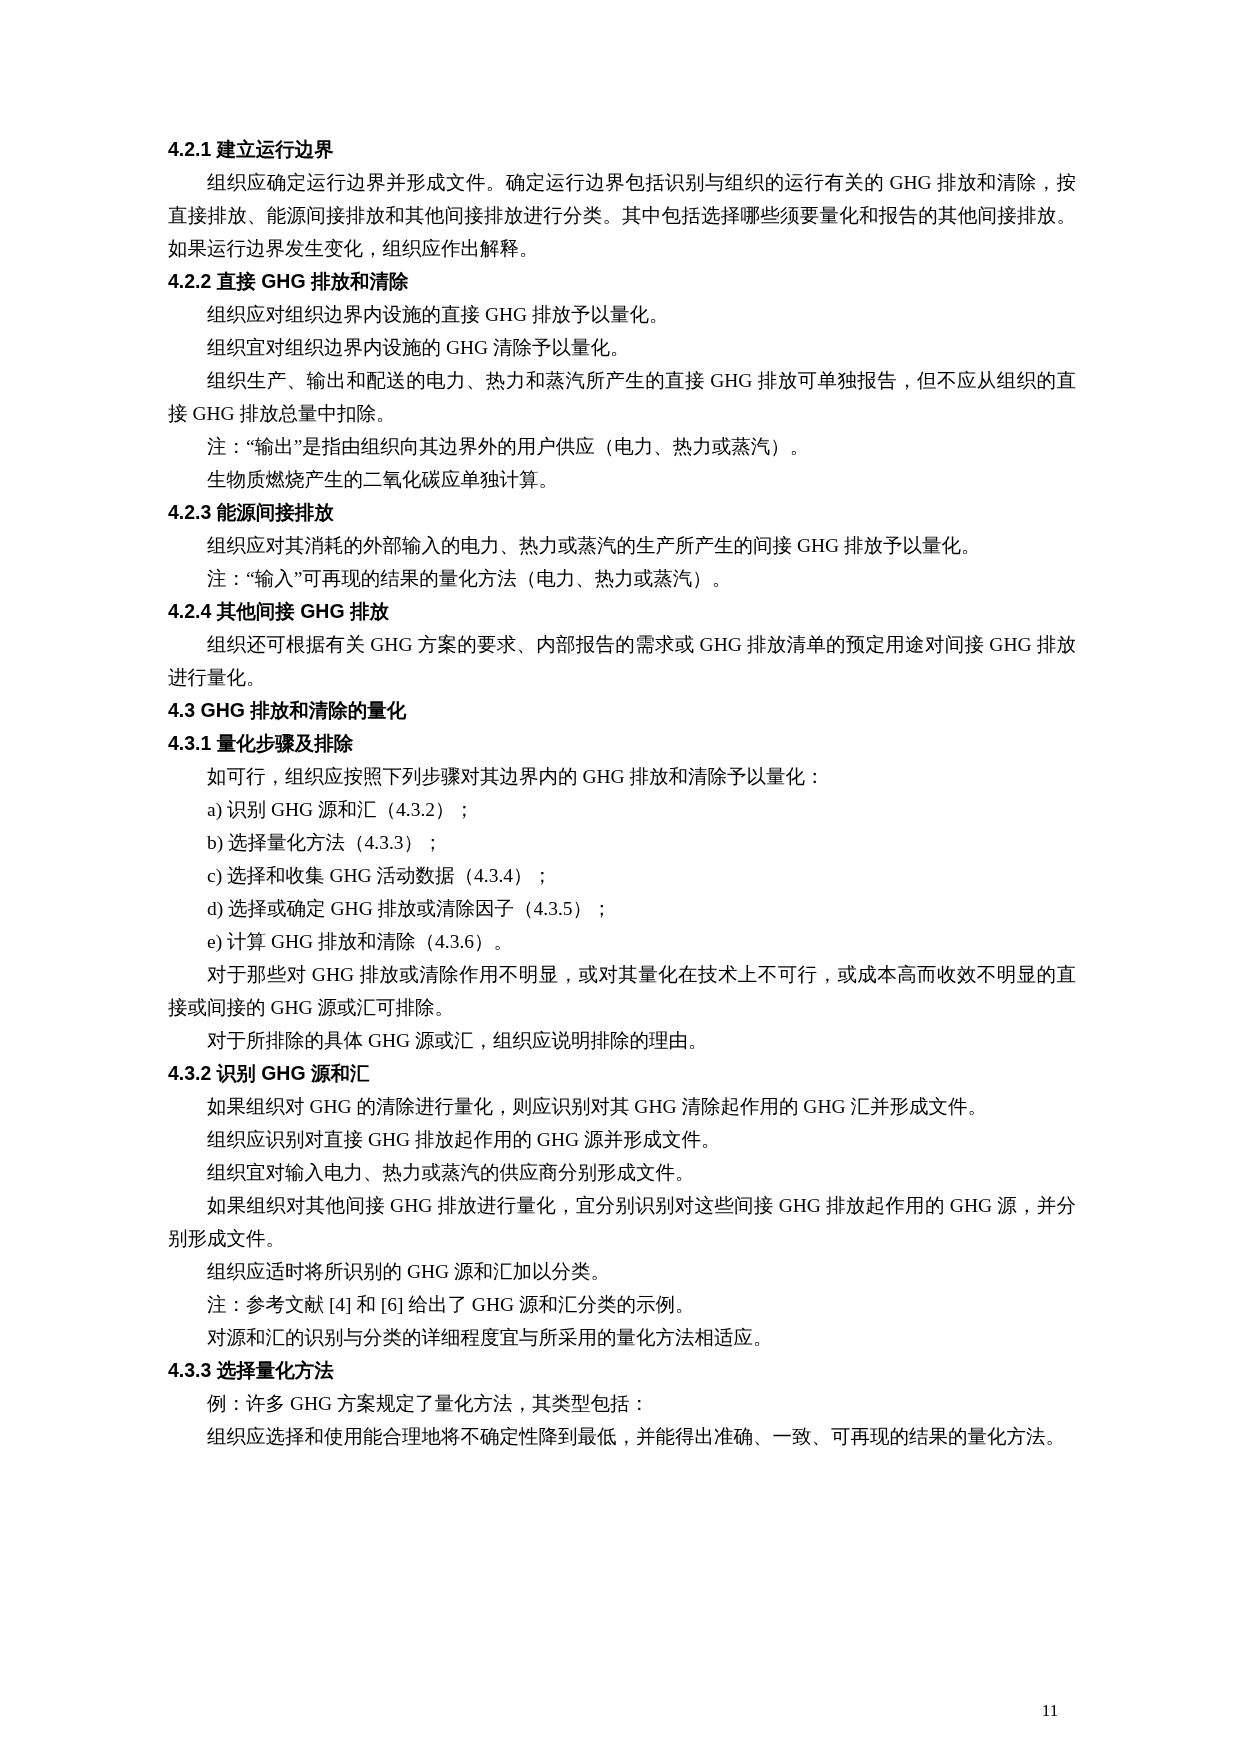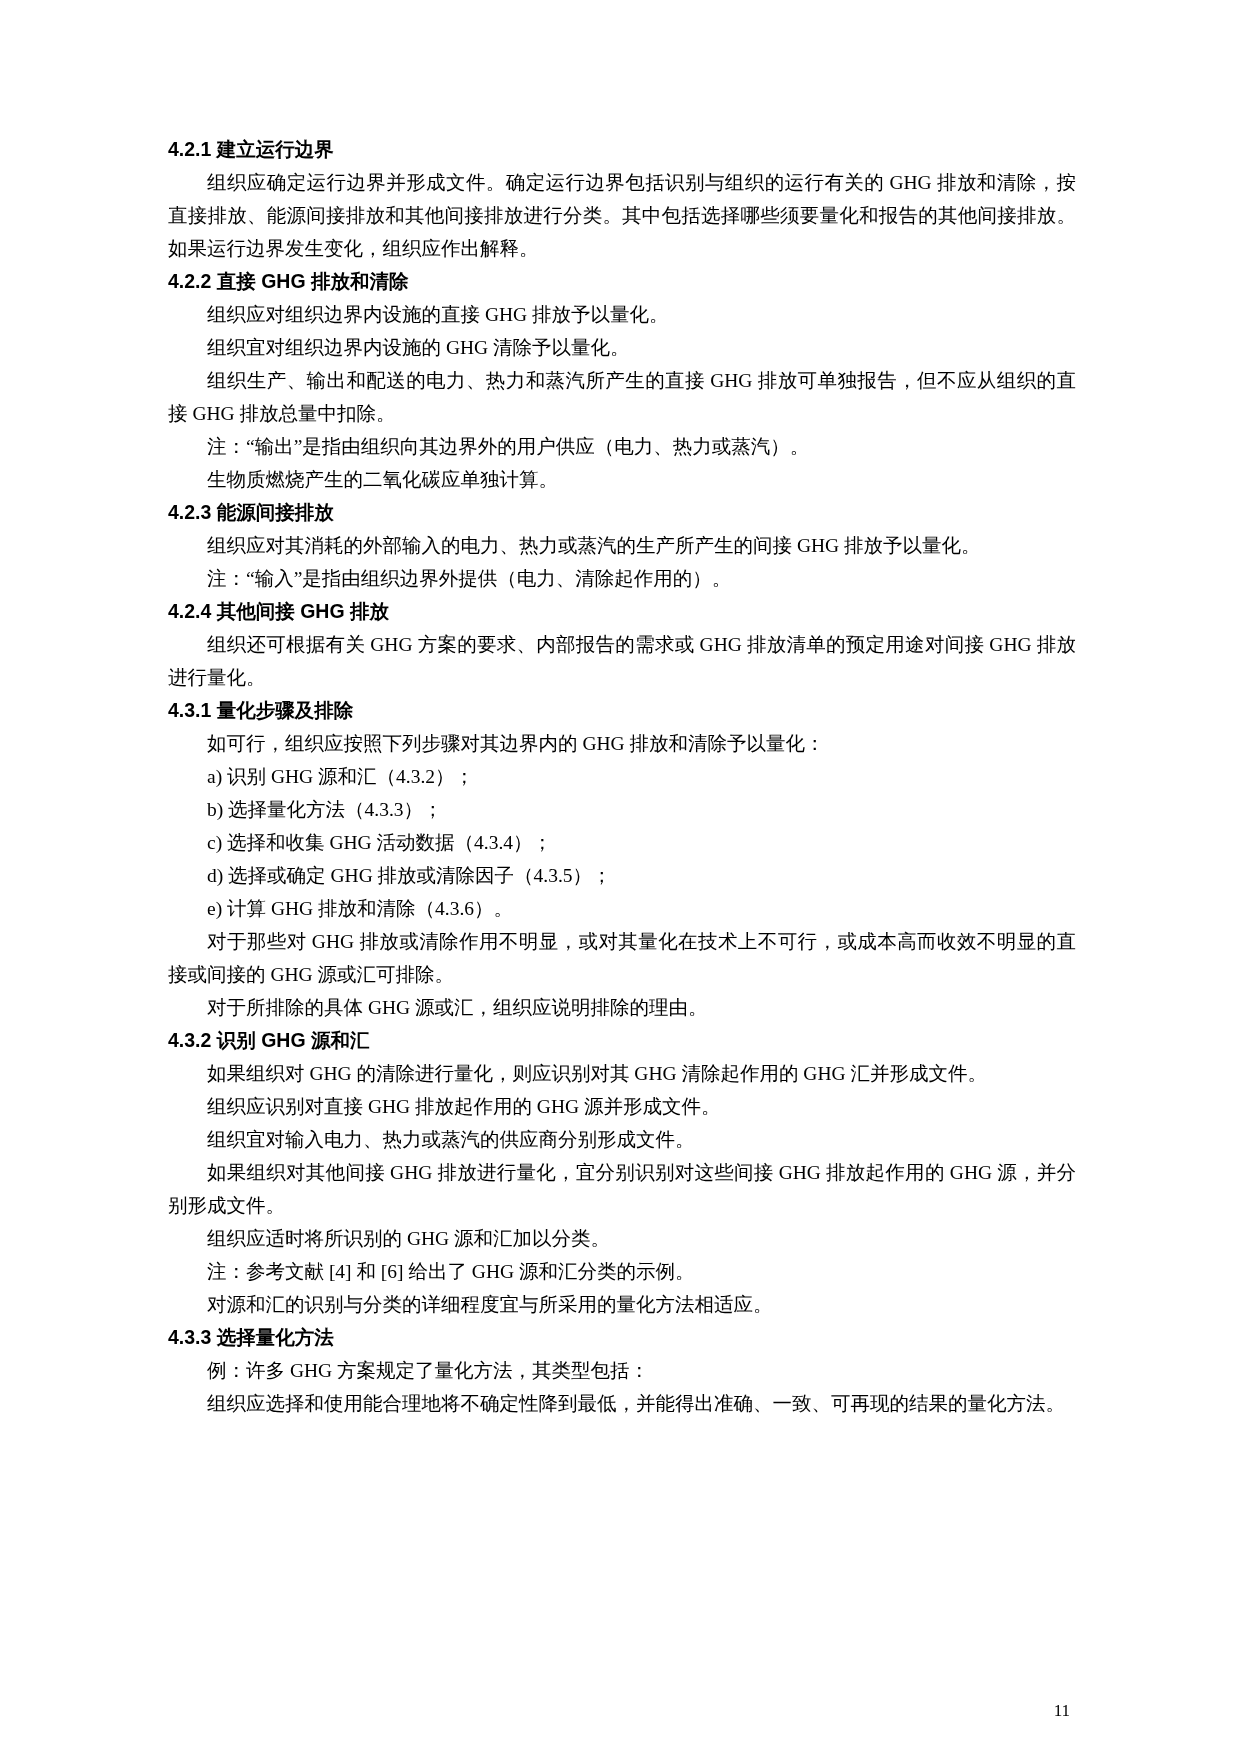--- a/index.html
+++ b/index.html
@@ -38,21 +38,21 @@
     text-indent: 0;
   }
   .para, .note, .list {
     text-indent: 2em;
   }
   .page-number {
     position: absolute;
     left: 1030px;
     top: 1700px;
     width: 40px;
-    text-align: right;
+    text-align: center;
     font-size: 17px;
     line-height: 22px;
     font-family: "Liberation Serif", "DejaVu Serif", serif;
   }
 </style>
 </head>
 <body>
 
 <div class="page">
   <div class="doc-content">
@@ -60,23 +60,24 @@
   <p class="block heading">4.2.1 建立运行边界</p>
       <p class="block para">组织应确定运行边界并形成文件。确定运行边界包括识别与组织的运行有关的 GHG 排放和清除，按直接排放、能源间接排放和其他间接排放进行分类。其中包括选择哪些须要量化和报告的其他间接排放。如果运行边界发生变化，组织应作出解释。</p>
       <p class="block heading">4.2.2 直接 GHG 排放和清除</p>
       <p class="block para">组织应对组织边界内设施的直接 GHG 排放予以量化。</p>
       <p class="block para">组织宜对组织边界内设施的 GHG 清除予以量化。</p>
       <p class="block para">组织生产、输出和配送的电力、热力和蒸汽所产生的直接 GHG 排放可单独报告，但不应从组织的直接 GHG 排放总量中扣除。</p>
       <p class="block note">注：“输出”是指由组织向其边界外的用户供应（电力、热力或蒸汽）。</p>
       <p class="block para">生物质燃烧产生的二氧化碳应单独计算。</p>
       <p class="block heading">4.2.3 能源间接排放</p>
       <p class="block para">组织应对其消耗的外部输入的电力、热力或蒸汽的生产所产生的间接 GHG 排放予以量化。</p>
-      <p class="block note">注：“输入”是指由组织边界外提供（电力、清除起作用的）。</p>
+      <p class="block note">注：“输入”可再现的结果的量化方法（电力、热力或蒸汽）。</p>
       <p class="block heading">4.2.4 其他间接 GHG 排放</p>
       <p class="block para">组织还可根据有关 GHG 方案的要求、内部报告的需求或 GHG 排放清单的预定用途对间接 GHG 排放进行量化。</p>
+      <p class="block heading">4.3 GHG 排放和清除的量化</p>
       <p class="block heading">4.3.1 量化步骤及排除</p>
       <p class="block para">如可行，组织应按照下列步骤对其边界内的 GHG 排放和清除予以量化：</p>
       <p class="block list">a) 识别 GHG 源和汇（4.3.2）；</p>
       <p class="block list">b) 选择量化方法（4.3.3）；</p>
       <p class="block list">c) 选择和收集 GHG 活动数据（4.3.4）；</p>
       <p class="block list">d) 选择或确定 GHG 排放或清除因子（4.3.5）；</p>
       <p class="block list">e) 计算 GHG 排放和清除（4.3.6）。</p>
       <p class="block para">对于那些对 GHG 排放或清除作用不明显，或对其量化在技术上不可行，或成本高而收效不明显的直接或间接的 GHG 源或汇可排除。</p>
       <p class="block para">对于所排除的具体 GHG 源或汇，组织应说明排除的理由。</p>
       <p class="block heading">4.3.2 识别 GHG 源和汇</p>

